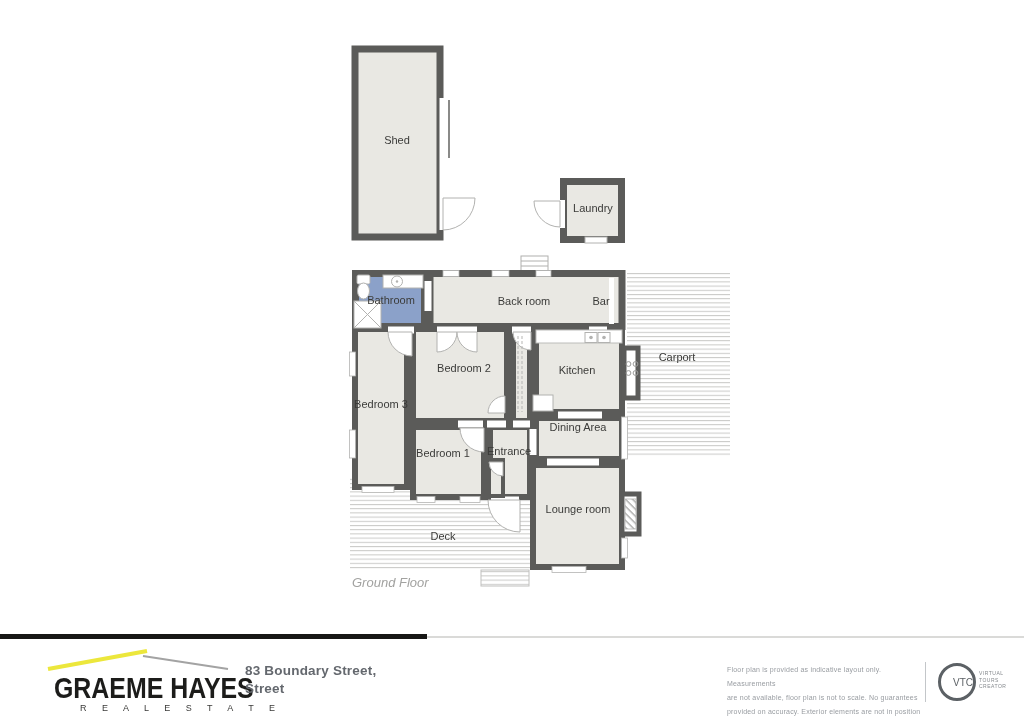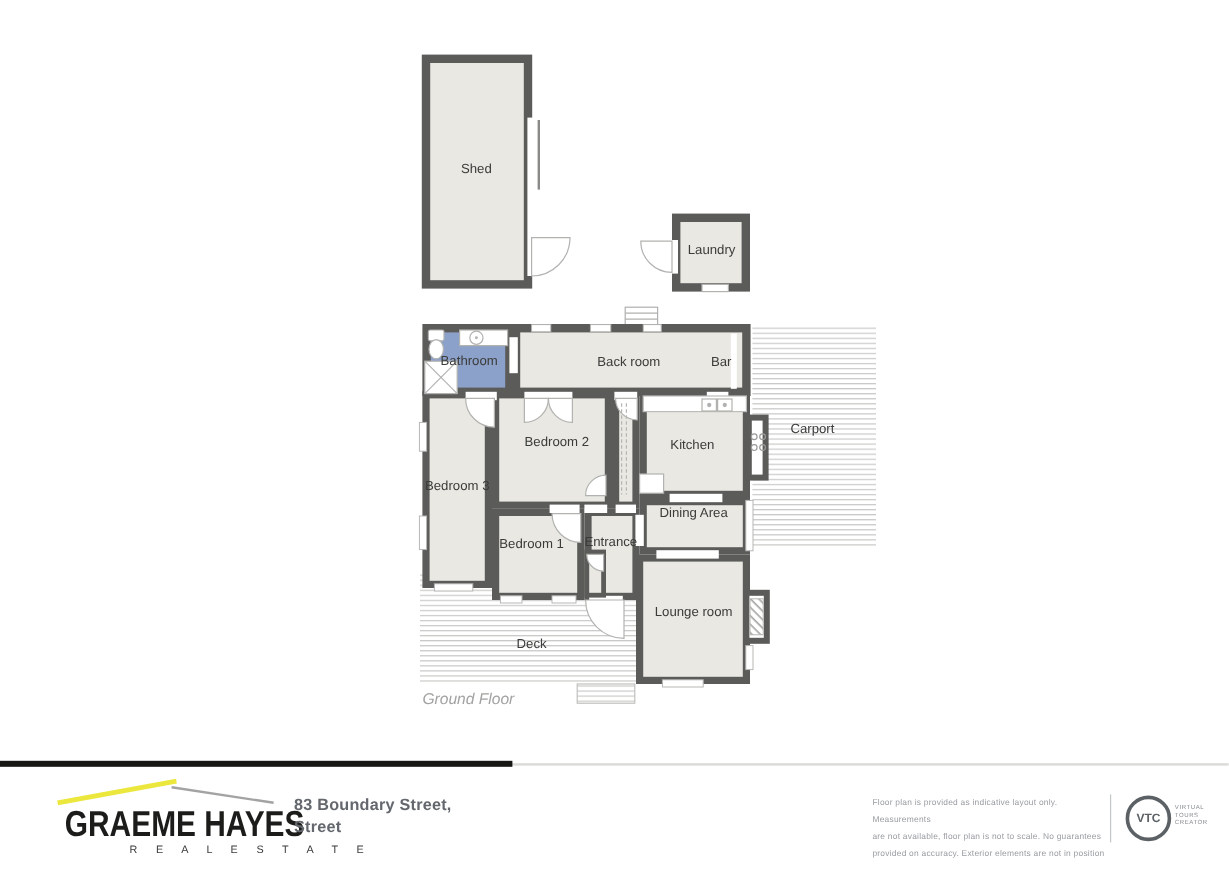--- a/index.html
+++ b/index.html
@@ -7,26 +7,26 @@
        font-family:"Liberation Sans",sans-serif;}
   .abs{position:absolute;}
   svg text{font-family:"Liberation Sans",sans-serif;}
   .room-label{font-size:11px;fill:#3b3b39;}
   .floor-label{font-size:13px;fill:#a2a2a0;font-style:italic;}
   
   #footer-lightline{left:0;top:636px;width:1024px;height:2px;background:#dadad8;}
   #footer-blackbar{left:0;top:634px;width:427px;height:5px;background:#171715;}
   #brand-name{left:54px;top:671px;font-size:30px;font-weight:bold;color:#1c1c1a;
               transform:scaleX(0.83);transform-origin:left top;white-space:nowrap;letter-spacing:0px;}
-  #brand-tagline{left:108px;top:703px;font-size:9px;color:#3a3a38;letter-spacing:6.5px;white-space:nowrap;}
+  #brand-tagline{left:80px;top:703px;font-size:9px;color:#3a3a38;letter-spacing:6.5px;white-space:nowrap;}
   #address{left:245px;top:662px;font-size:13.5px;line-height:18px;color:#64686e;font-weight:700;letter-spacing:0.2px;}
   #disclaimer{left:727px;top:663px;width:195px;font-size:7px;line-height:14px;color:#989ca1;letter-spacing:0.2px;}
   #vtc-divider{left:925px;top:662px;width:1px;height:40px;background:#c3c6c9;}
   #vtc-circle{left:938px;top:663px;width:32px;height:32px;border:3px solid #5c6165;border-radius:50%;
-              display:flex;align-items:center;justify-content:center;font-size:10px;color:#5c6165;font-weight:700;}
+              display:flex;align-items:center;justify-content:flex-end;font-size:10px;color:#5c6165;font-weight:400;}
   #vtc-label{left:979px;top:670px;font-size:5px;line-height:6.5px;color:#85898d;letter-spacing:0.5px;}
 </style>
 </head>
 <body>
 
 <svg class="abs" style="left:0;top:0" width="1024" height="632" viewBox="0 0 1024 632">
   <defs>
     <pattern id="hstripes" width="4" height="4.2" patternUnits="userSpaceOnUse">
       <rect width="4" height="4.2" fill="#ffffff"></rect>
       <rect width="4" height="1" fill="#c9c9c7"></rect>

